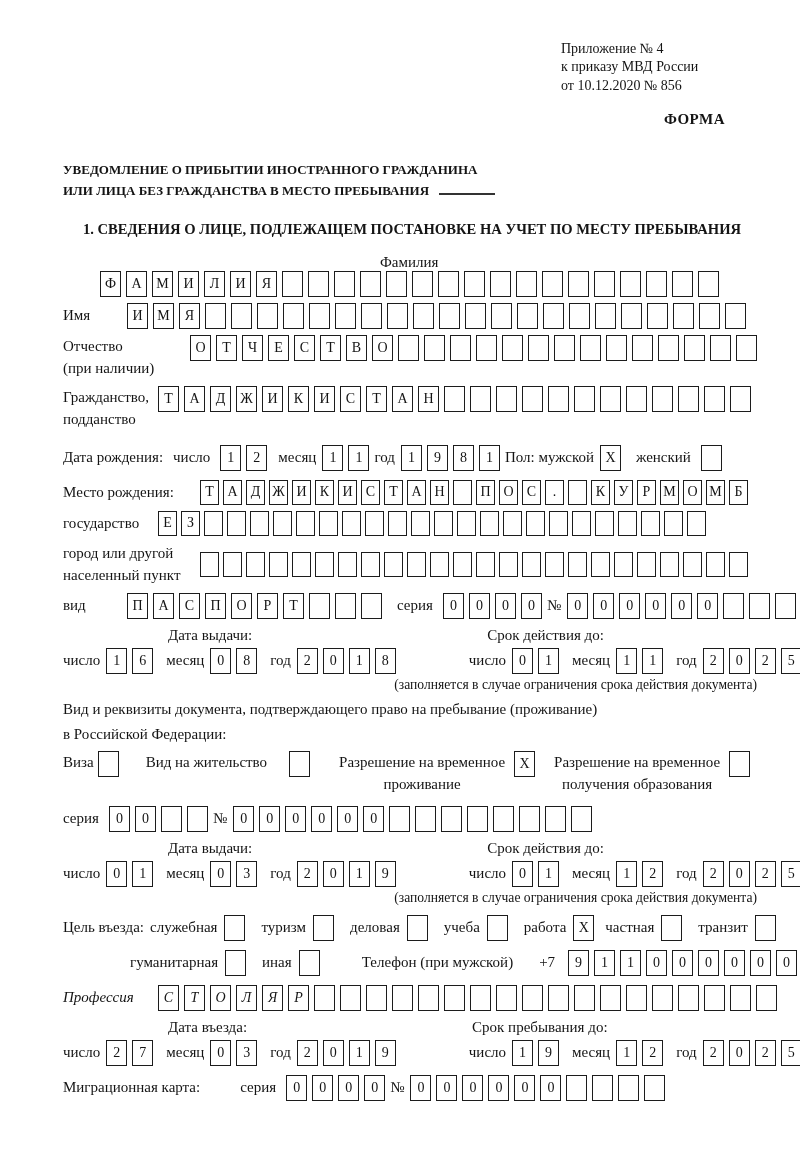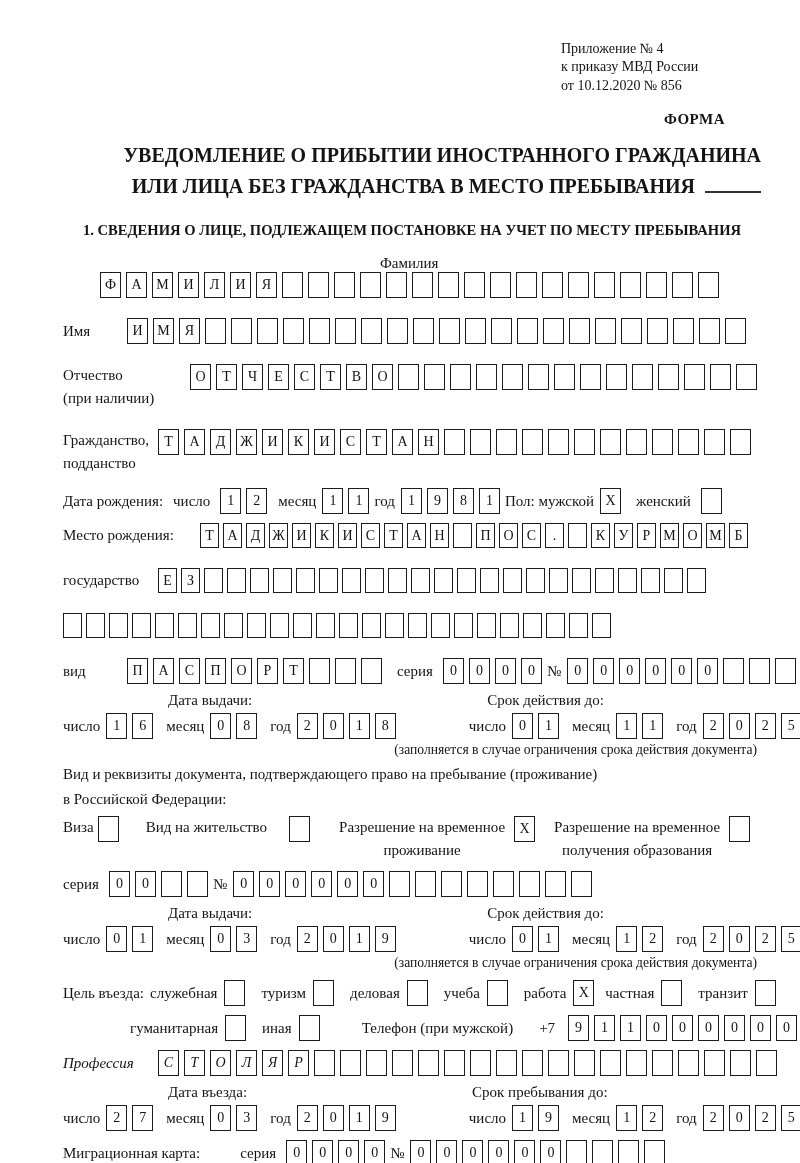--- a/index.html
+++ b/index.html
@@ -6,26 +6,26 @@
   body{width:800px;height:1163px;overflow:hidden;color:#141414;
        font-family:"Liberation Serif","DejaVu Serif",serif;}
   .page{box-sizing:border-box;width:800px;height:1160px;padding:40px 39px 0 63px;position:relative;}
 
   
   .hdr{width:192px;margin-left:auto;margin-right:8px;font-size:14px;line-height:1.32;}
   .hdr .amend{font-size:13px;margin-top:6px;line-height:1.32;}
   .forma{font-weight:bold;font-size:15px;text-align:right;margin:16px 36px 0 0;letter-spacing:.5px;}
 
   
-  .title{margin-top:12px;text-align:right;font-weight:bold;font-size:20px;line-height:1.55;}
+  .title{margin-top:32px;text-align:left;font-weight:bold;font-size:13px;line-height:1.55;}
   .blank{display:inline-block;width:56px;border-bottom:2px solid #333;margin-left:10px;}
   .sec1{margin-top:20px;text-align:center;font-weight:bold;font-size:14.6px;}
 
   
-  .frow{display:flex;align-items:center;margin-top:20px;font-size:15px;}
+  .frow{display:flex;align-items:center;margin-top:6px;font-size:15px;}
   .frow.top{align-items:flex-start;}
   .lbl{white-space:nowrap;}
   .lblcol{line-height:1.5;}
   .cells{display:inline-flex;flex-wrap:nowrap;}
   .cell{box-sizing:border-box;width:21px;height:26px;border:1.6px solid #1c1c1c;margin-right:5px;
         display:inline-flex;align-items:center;justify-content:center;
         font-size:14px;background:#fff;}
   .tight .cell{width:19px;margin-right:4px;height:25px;}
   .gap6{width:6px;flex:none;}
   .gap10{width:10px;flex:none;}
@@ -286,20 +286,24 @@
         <span class="cell"></span>
         <span class="cell"></span>
         <span class="cell"></span>
         <span class="cell"></span>
         <span class="cell"></span>
         <span class="cell"></span>
         <span class="cell"></span>
       </span>
   </div>
   <div class="frow">
+    <span class="lblcol w137">
+      <span style="display:block">город или другой</span>
+      <span style="display:block">населенный пункт</span>
+    </span>
     <span class="cells tight">
         <span class="cell"></span>
         <span class="cell"></span>
         <span class="cell"></span>
         <span class="cell"></span>
         <span class="cell"></span>
         <span class="cell"></span>
         <span class="cell"></span>
         <span class="cell"></span>
         <span class="cell"></span>

